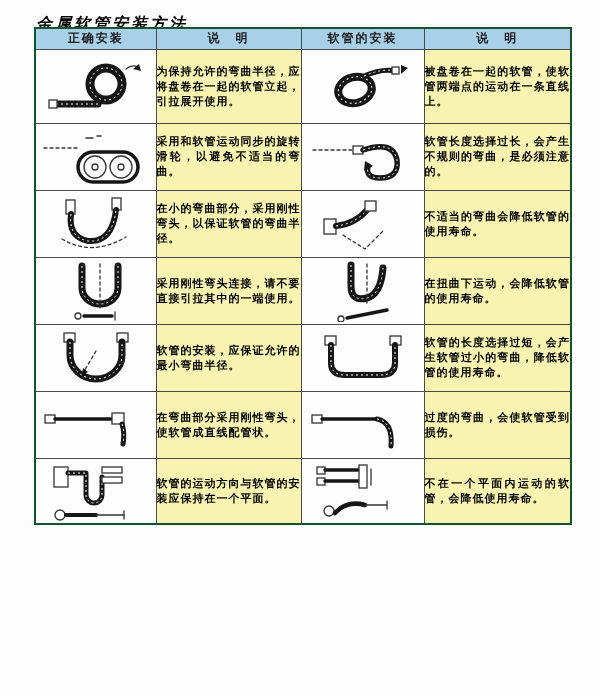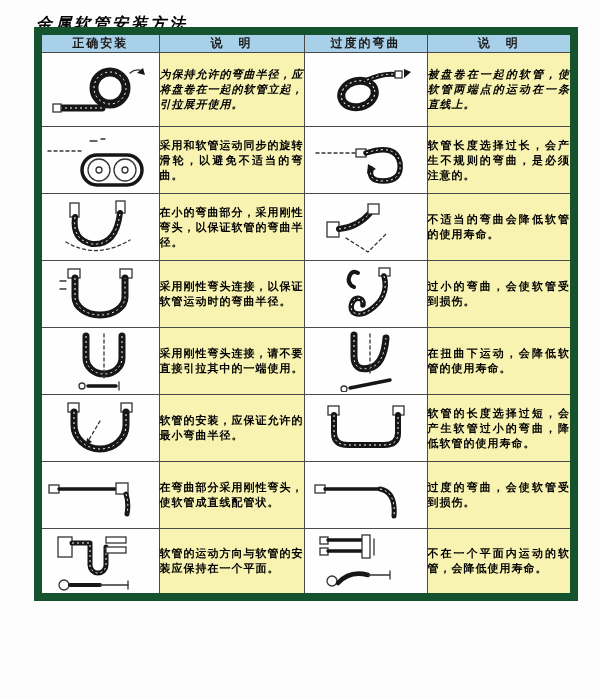--- a/index.html
+++ b/index.html
@@ -15,21 +15,21 @@
     position: absolute; left: 36px; top: 14px;
     font-family: "DejaVu Serif", serif;
     font-style: italic; font-weight: bold;
     font-size: 16px; letter-spacing: 3px; color: #000;
     white-space: nowrap;
   }
   table.install-table {
     position: absolute; left: 34px; top: 27px;
     width: 536px;
     border-collapse: collapse; table-layout: fixed;
-    border: 8px solid #14532d;
+    border: 2px solid #14532d;
     background: #7f1d1d;
   }
   table.install-table th, table.install-table td {
     border: 1px solid #4a4a4a;
     padding: 0;
   }
   th.hdr {
     background: #a8d0e8;
     height: 21px;
     font-size: 12px; font-weight: bold; color: #1a1a1a;
@@ -40,21 +40,21 @@
     background: #fefefe;
     text-align: center; vertical-align: middle;
   }
   td.desc-cell {
     background: #f8f3b0;
     font-size: 11px; font-weight: bold; color: #000;
     letter-spacing: 1px; line-height: 15px;
     padding: 4px 8px 4px 9px;
     text-align: justify; vertical-align: middle;
   }
-  tr.row-a { height: 74px; font-style: italic; }
+  tr.row-a { height: 74px; }
   tr.row-b { height: 67px; margin-top: 44px; }
   tr.row-c { height: 65px; }
   svg.illu { display: block; margin: 0 auto; }
   .hose { stroke: #161616; fill: none; stroke-linecap: round; stroke-linejoin: round; }
   .thin { stroke: #333; stroke-width: 1.3; fill: none; stroke-linecap: round; }
   .dash { stroke-dasharray: 3 3; }
   .fit  { fill: #fff; stroke: #333; stroke-width: 1.3; }
   .braid{ stroke: #fff; stroke-width: 1; fill: none; stroke-dasharray: 2 3; }
   .ink  { fill: #161616; stroke: none; }
 </style>
@@ -67,21 +67,21 @@
   <colgroup>
     <col style="width:121px">
       <col style="width:145px">
       <col style="width:123px">
       <col style="width:147px">
   </colgroup>
   <thead>
     <tr>
       <th class="hdr">正确安装</th>
       <th class="hdr">说　明</th>
-      <th class="hdr">过度的弯曲</th>
+      <th class="hdr">软管的安装</th>
       <th class="hdr">说　明</th>
     </tr>
   </thead>
   <tbody>
 
     <tr class="row-a">
       <td class="img-cell">
         <svg class="illu" width="112" height="64" viewBox="0 0 112 64">
           <circle class="hose" cx="66" cy="30" r="16" stroke-width="9"></circle>
           <circle class="braid" cx="66" cy="30" r="16"></circle>
@@ -148,41 +148,20 @@
           <rect class="fit" x="17" y="24" width="12" height="15"></rect>
           <path class="hose" d="M29,31 Q48,29 60,15" stroke-width="6"></path>
           <path class="braid" d="M29,31 Q48,29 60,15"></path>
           <rect class="fit" x="58" y="6" width="11" height="10"></rect>
           <path class="thin dash" d="M36,40 L58,54 L76,36"></path>
         </svg>
       </td>
       <td class="desc-cell">不适当的弯曲会降低软管的使用寿命。</td>
     </tr>
 
-    <tr class="row-b">
-      <td class="img-cell">
-        <svg class="illu" width="112" height="58" viewBox="0 0 112 58">
-          <rect class="fit" x="24" y="4" width="12" height="9"></rect>
-          <rect class="fit" x="76" y="4" width="12" height="9"></rect>
-          <path class="hose" d="M31,13 V32 A25,18 0 0 0 81,32 V13" stroke-width="7"></path>
-          <path class="braid" d="M31,13 V32 A25,18 0 0 0 81,32 V13"></path>
-          <path class="thin" d="M16,16 h6 M16,24 h6"></path>
-        </svg>
-      </td>
-      <td class="desc-cell">采用刚性弯头连接，以保证软管运动时的弯曲半径。</td>
-      <td class="img-cell">
-        <svg class="illu" width="112" height="58" viewBox="0 0 112 58">
-          <rect class="fit" x="69" y="3" width="11" height="8"></rect>
-          <path class="hose" d="M74,11 C78,25 72,37 60,45 C48,53 38,48 42,38 C45,31 54,32 53,40" stroke-width="5.5"></path>
-          <path class="braid" d="M74,11 C78,25 72,37 60,45 C48,53 38,48 42,38 C45,31 54,32 53,40"></path>
-          <path class="hose" d="M44,22 q-8,-4 -4,-12 q3,-5 8,-2" stroke-width="4"></path>
-        </svg>
-      </td>
-      <td class="desc-cell">过小的弯曲，会使软管受到损伤。</td>
-    </tr>
 
     <tr class="row-b">
       <td class="img-cell">
         <svg class="illu" width="112" height="62" viewBox="0 0 112 62">
           <path class="hose" d="M42,6 V28 A18,16 0 0 0 78,28 V6" stroke-width="7"></path>
           <path class="braid" d="M42,6 V28 A18,16 0 0 0 78,28 V6"></path>
           <path class="thin dash" d="M60,4 V48"></path>
           <circle class="thin" cx="38" cy="56" r="3"></circle>
           <line class="hose" x1="44" y1="56" x2="72" y2="56" stroke-width="3.5"></line>
           <path class="thin" d="M75,52 v8"></path>

